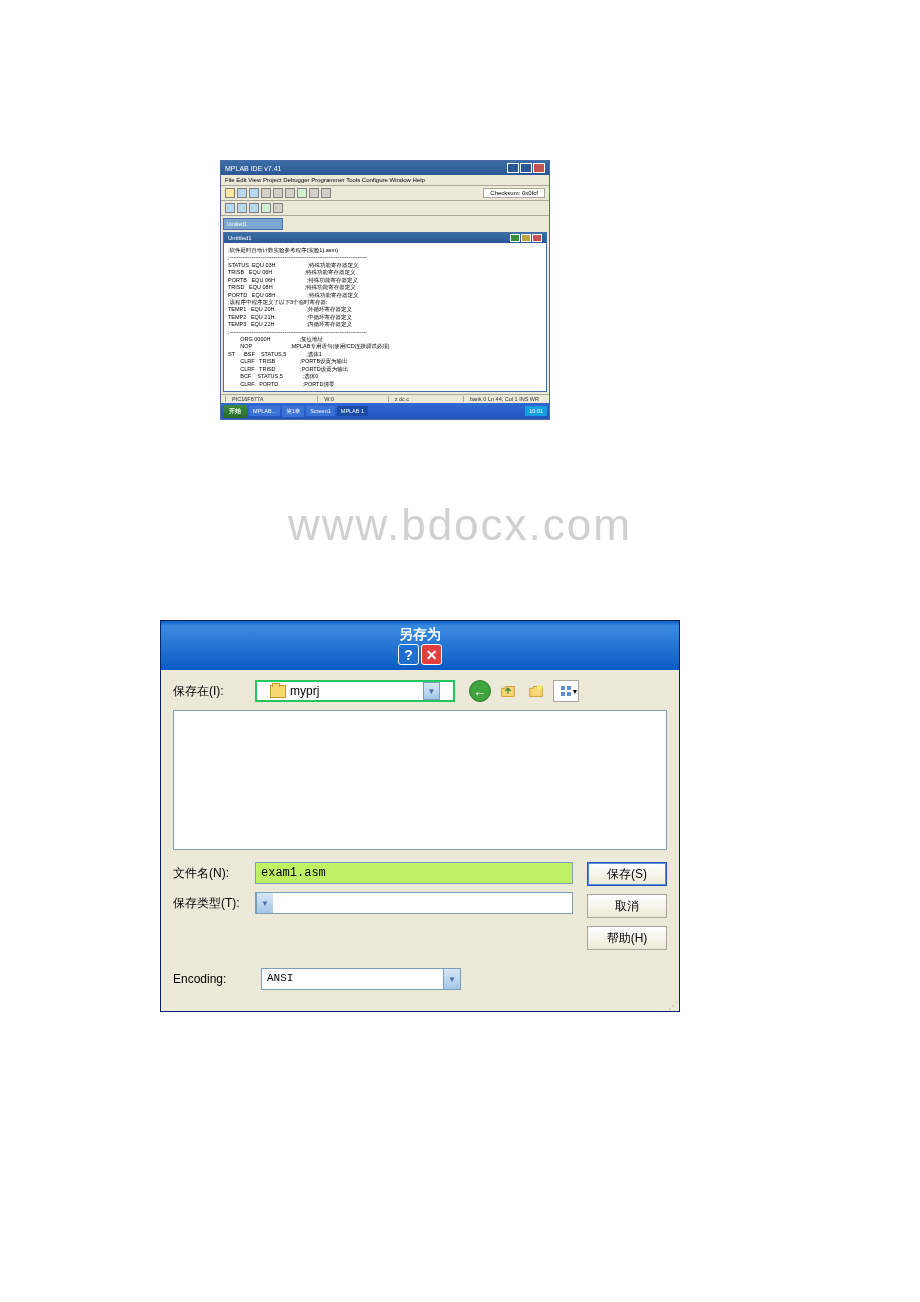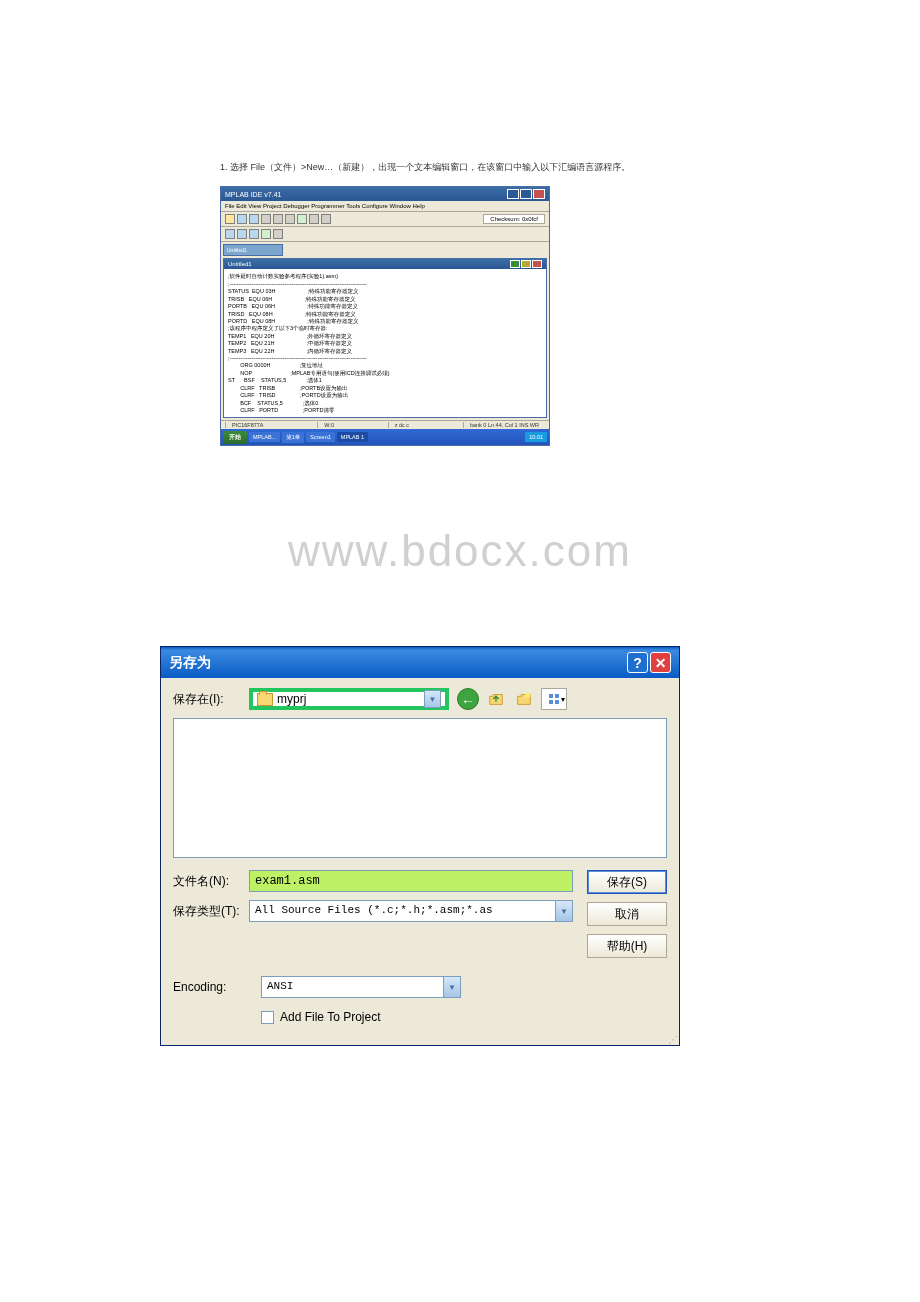--- a/index.html
+++ b/index.html
@@ -32,28 +32,28 @@
     .ide-statusbar { background: #ece9d8; border-top: 1px solid #aca899; padding: 1px 4px; display: flex; justify-content: space-between; font-size: 5.5px; color: #333; }
     .ide-statusbar span { border-left: 1px solid #aca899; padding: 0 6px; }
     .taskbar { background: linear-gradient(to bottom, #3168d5 0%, #2255bb 100%); height: 16px; display: flex; align-items: center; font-size: 6px; color: #fff; padding: 0 2px; gap: 2px; }
     .start-btn { background: linear-gradient(to bottom, #3c8b3c 0%, #2a6b2a 100%); padding: 2px 6px; border-radius: 2px; font-size: 6px; font-weight: bold; }
     .task-item { background: #3a72d5; padding: 2px 4px; border-radius: 1px; font-size: 5.5px; }
     .task-item.active { background: #1a4ba5; }
     .tray { margin-left: auto; background: #1a9de0; padding: 2px 4px; font-size: 5.5px; }
     .step2-text { font-size: 9px; color: #333; margin-top: 14px; line-height: 1.8; }
     .watermark { text-align: center; font-size: 44px; color: #d0d0d0; margin: 60px 0 20px; letter-spacing: 2px; font-family: Arial, sans-serif; }
     .saveas-dialog { width: 520px; margin: 70px 0 0 160px; border: 1px solid #0a246a; background: #ece9d8; font-size: 12px; }
-    .sa-titlebar { background: linear-gradient(to bottom, #0a5bc4 0%, #3b8ae0 10%, #0a5bc4 100%); color: #fff; padding: 5px 8px; display: flex; justify-content: space-between; align-items: center; font-weight: bold; font-size: 14px; }
+    .sa-titlebar { background: linear-gradient(to bottom, #0a5bc4 0%, #3b8ae0 10%, #0a5bc4 100%); color: #fff; padding: 5px 8px; display: flex; justify-content: space-between; align-items: center; font-weight: bold; font-size: 14px; flex-direction: column; }
     .sa-title-btns { display: flex; gap: 2px; }
     .sa-help-btn { width: 21px; height: 21px; background: #1f6fd0; border: 1px solid #fff; color: #fff; display: flex; align-items: center; justify-content: center; font-weight: bold; border-radius: 3px; }
     .sa-close-btn { width: 21px; height: 21px; background: #e04040; border: 1px solid #fff; color: #fff; display: flex; align-items: center; justify-content: center; font-weight: bold; border-radius: 3px; font-size: 14px; }
     .sa-body { padding: 10px 12px; }
-    .sa-row { display: flex; align-items: center; margin-bottom: 8px; gap: 0; }
+    .sa-row { display: flex; align-items: center; margin-bottom: 8px; gap: 6px; }
     .sa-label { width: 76px; font-size: 12px; }
-    .sa-dropdown { flex: 0 0 200px; display: flex; align-items: center; background: #fff; border: 4px solid #22c55e; padding: 2px 4px; height: 22px; }
+    .sa-dropdown { flex: 0 0 200px; display: flex; align-items: center; background: #fff; border: 2px solid #22c55e; padding: 2px 13px; height: 22px; }
     .sa-folder-icon { width: 16px; height: 13px; background: #f8d775; border: 1px solid #c89830; margin-right: 4px; position: relative; }
     .sa-folder-icon::before { content: ""; position: absolute; top: -3px; left: 1px; width: 6px; height: 3px; background: #f8d775; border: 1px solid #c89830; border-bottom: none; }
     .sa-dropdown-arrow { margin-left: auto; width: 17px; height: 18px; background: linear-gradient(to bottom, #d6e7f7 0%, #a5c6e7 100%); border: 1px solid #7b9ebd; display: flex; align-items: center; justify-content: center; color: #4a6ca8; font-size: 8px; }
     .sa-navbtns { display: flex; gap: 6px; margin-left: 8px; }
     .sa-navbtn { width: 22px; height: 22px; display: flex; align-items: center; justify-content: center; font-size: 14px; }
     .sa-navbtn.back { color: #fff; background: #3ea53e; border-radius: 50%; border: 1px solid #2a7a2a; }
     .sa-navbtn.up svg { width: 18px; height: 18px; }
     .sa-navbtn.new svg { width: 18px; height: 18px; }
     .sa-views { width: 26px; height: 22px; border: 1px solid #aca899; background: #fff; display: flex; align-items: center; justify-content: center; position: relative; }
     .sa-views::after { content: "▾"; font-size: 8px; color: #000; position: absolute; right: 1px; }
@@ -70,21 +70,20 @@
     .sa-encoding-row { display: flex; align-items: center; margin-top: 18px; gap: 12px; }
     .sa-encoding-combo { width: 200px; display: flex; background: #fff; border: 1px solid #7b9ebd; height: 22px; }
     .sa-checkbox-row { display: flex; align-items: center; margin-top: 12px; gap: 6px; padding-left: 88px; }
     .sa-checkbox { width: 13px; height: 13px; background: #fff; border: 1px solid #7b9ebd; }
     .sa-resize { text-align: right; padding-right: 3px; color: #aca899; font-size: 10px; letter-spacing: -2px; }
   </style>
 </head>
 <body>
 
 <div class="page-content">
-  <div class="step-text">1. 选择 File（文件）&gt;New…（新建），出现一个文本编辑窗口，在该窗口中输入以下汇编语言源程序。</div>
 
   <div class="ide-window">
     <div class="ide-titlebar">
       <span>MPLAB IDE v7.41</span>
       <div class="ide-titlebar-buttons">
         <div class="ide-titlebar-btn min"></div>
         <div class="ide-titlebar-btn max"></div>
         <div class="ide-titlebar-btn"></div>
       </div>
     </div>
@@ -209,38 +208,33 @@
 
     <div class="sa-bottom-row">
       <div class="sa-bottom-left">
         <div class="sa-row">
           <div class="sa-label"><span>文件名(N):</span></div>
           <input class="sa-input" value="exam1.asm" style="">
         </div>
         <div class="sa-row">
           <div class="sa-label"><span>保存类型(T):</span></div>
           <div class="sa-combo">
-            <div class="sa-combo-text">All Source Files (*.c;*.h;*.asm;*.as</div>
             <div class="sa-combo-arrow">▼</div>
           </div>
         </div>
       </div>
       <div class="sa-btn-col">
         <div class="sa-btn default">保存(S)</div>
         <div class="sa-btn">取消</div>
         <div class="sa-btn">帮助(H)</div>
       </div>
     </div>
 
     <div class="sa-encoding-row">
       <div class="sa-label">Encoding:</div>
       <div class="sa-encoding-combo">
         <div class="sa-combo-text">ANSI</div>
         <div class="sa-combo-arrow">▼</div>
       </div>
     </div>
-    <div class="sa-checkbox-row">
-      <div class="sa-checkbox"></div>
-      <span>Add File To Project</span>
-    </div>
   </div>
   <div class="sa-resize">⋰</div>
 </div>
 
 </body></html>

